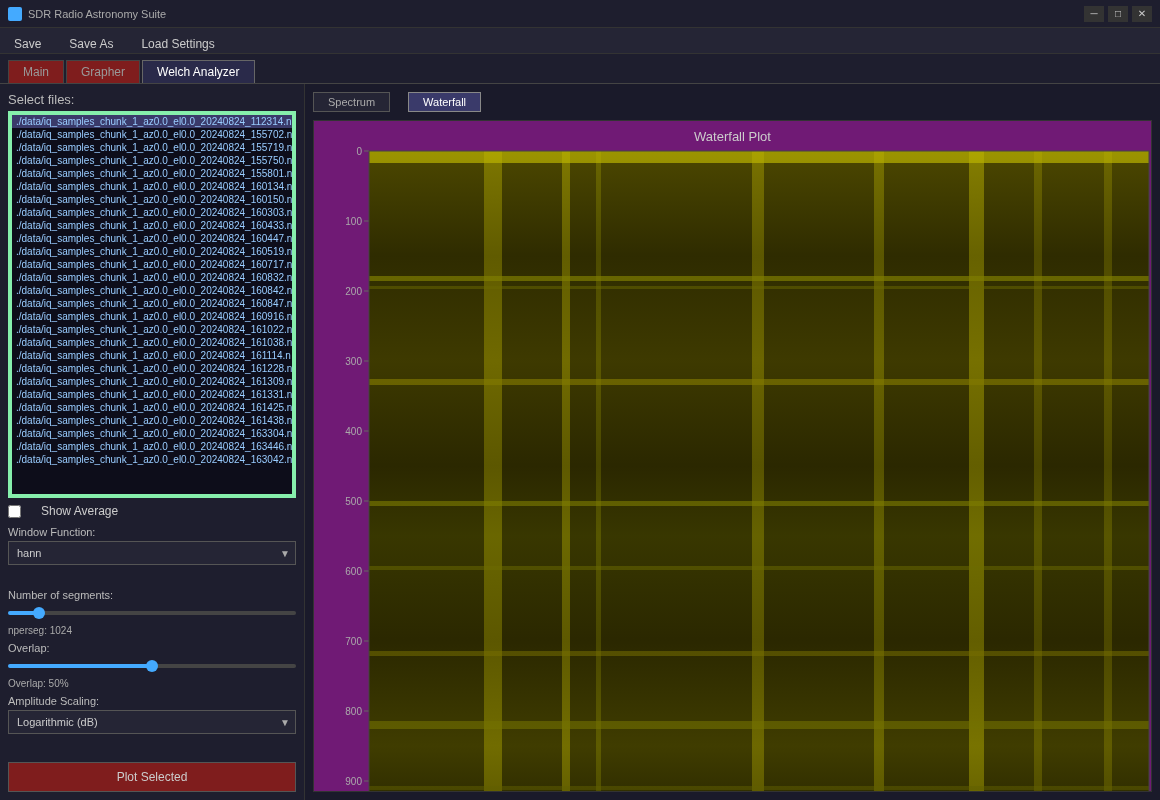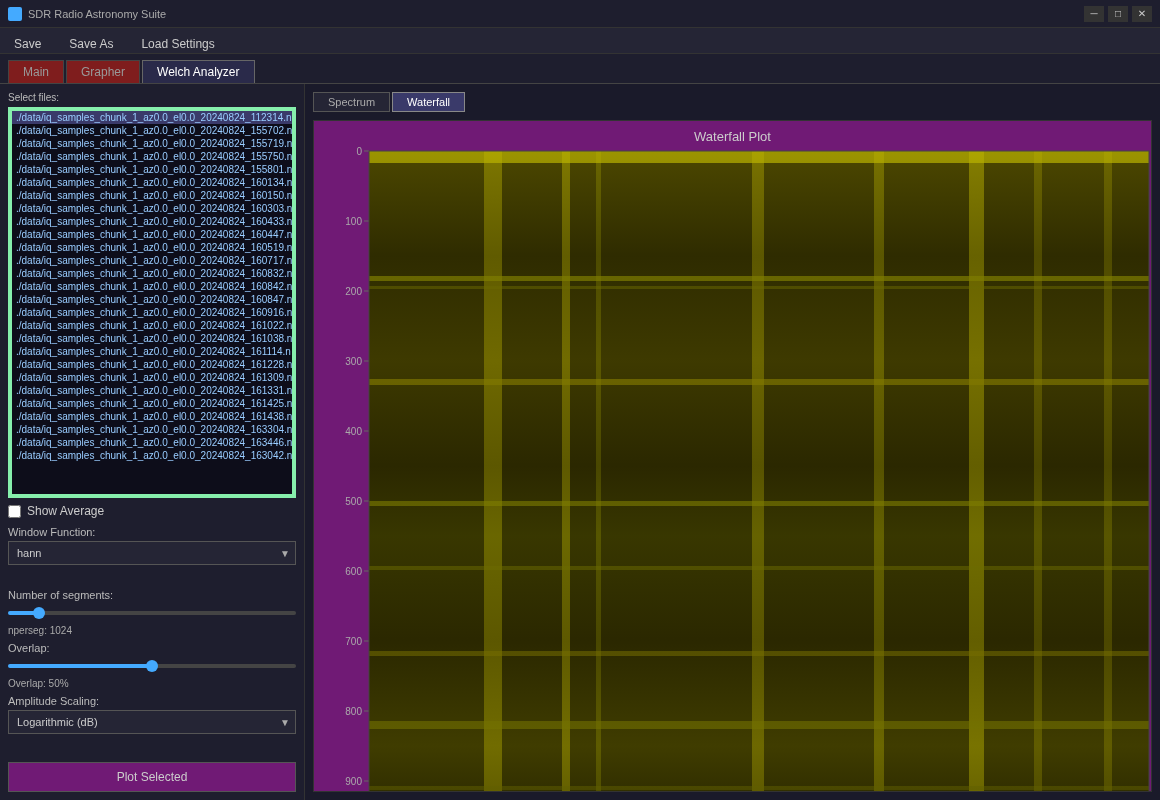--- a/index.html
+++ b/index.html
@@ -106,21 +106,21 @@
       width: 305px;
       background: #1e1e2e;
       border-right: 1px solid #333;
       display: flex;
       flex-direction: column;
       padding: 8px;
       flex-shrink: 0;
     }
 
     .section-label {
-      font-size: 10px;
+      font-size: 13px;
       color: #bbb;
       margin-bottom: 4px;
     }
 
     .file-list-container {
       flex: 1;
       min-height: 0;
       border: 4px solid #86efac;
       background: #0d0d1a;
       overflow-y: scroll;
@@ -136,21 +136,21 @@
     }
     .file-list-item.selected { background: #3a3a6a; }
 
     .controls-section {
       flex-shrink: 0;
     }
 
     .checkbox-row {
       display: flex;
       align-items: center;
-      gap: 6px;
+      gap: 20px;
       margin-bottom: 8px;
     }
     .checkbox-row input[type=checkbox] {
       width: 13px;
       height: 13px;
     }
 
     .control-label {
       font-size: 11px;
       color: #bbb;
@@ -205,41 +205,41 @@
     .slider-value {
       font-size: 10px;
       color: #aaa;
       margin-top: 1px;
       margin-bottom: 6px;
     }
 
     .plot-button {
       width: 100%;
       height: 30px;
-      background: #701a75;
+      background: #7f1d1d;
       color: #ccc;
       border: 1px solid #555;
       font-size: 12px;
       cursor: pointer;
       margin-top: 4px;
     }
 
     
     .right-panel {
       flex: 1;
       background: #1a1a2a;
       display: flex;
       flex-direction: column;
       padding: 8px;
       min-width: 0;
     }
 
     .plot-tabs {
       display: flex;
-      gap: 2px;
+      gap: 18px;
       margin-bottom: 8px;
     }
     .plot-tab {
       padding: 3px 14px;
       font-size: 11px;
       cursor: pointer;
       color: #aaa;
       background: #252535;
       border: 1px solid #555;
     }

